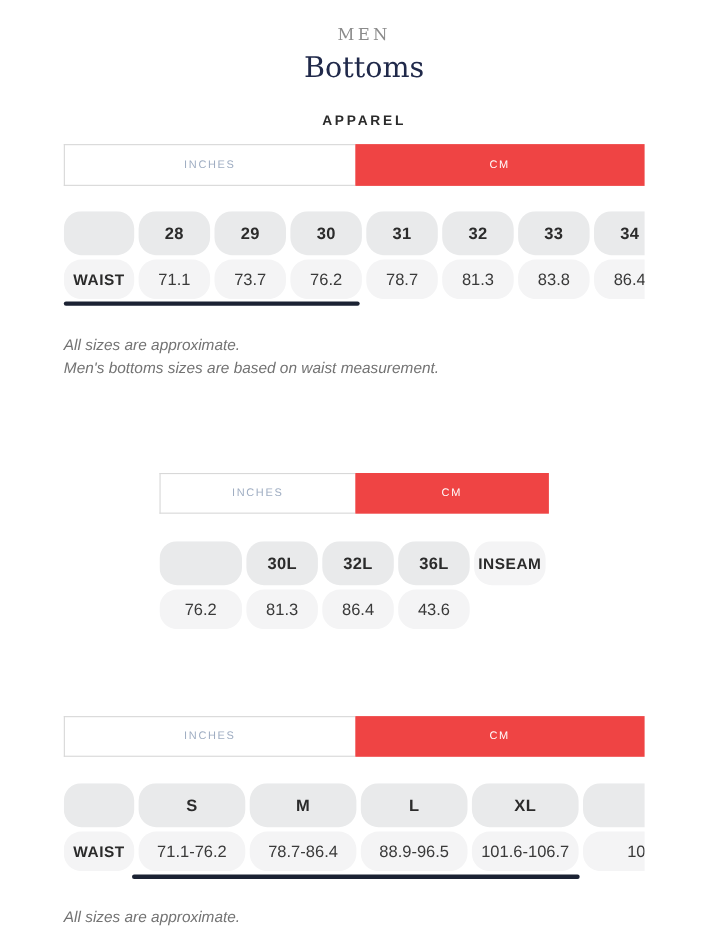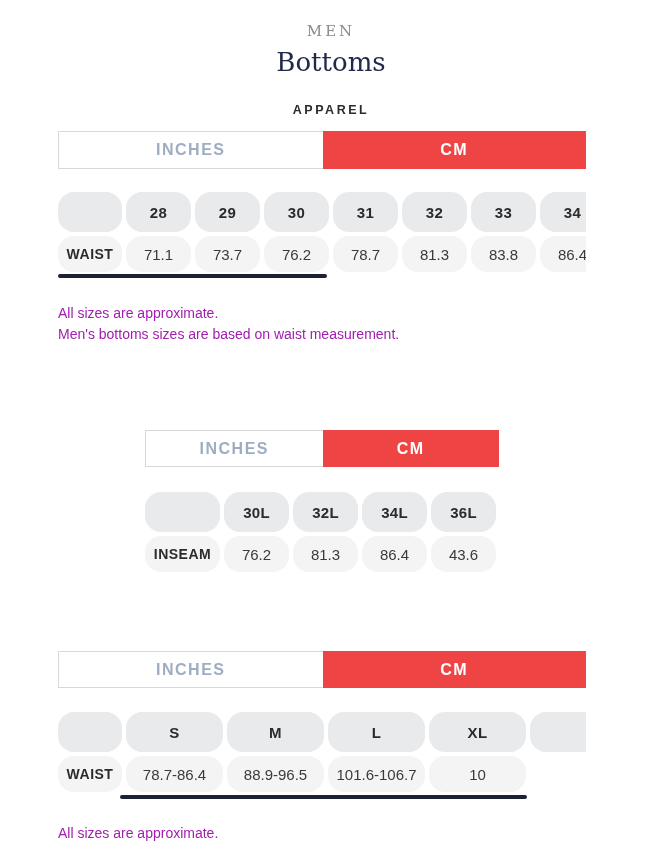--- a/index.html
+++ b/index.html
@@ -30,21 +30,21 @@
   .apparel-label {
     top: 103px;
     font-size: 12.5px; font-weight: 700; letter-spacing: 2.5px;
     color: #2b2b2b;
   }
 
   
   .toggle { display: flex; }
   .toggle-half {
     flex: 1; display: flex; align-items: center; justify-content: center;
-    font-weight: 700; font-size: 16px; letter-spacing: 1.5px;
+    font-weight: 400; font-size: 10px; letter-spacing: 1.5px;
     cursor: pointer;
     text-align: center;
   }
   .toggle-inches {
     background: #ffffff;
     border: 1px solid #d8d8d8;
     border-right: none;
     color: #9fadc2;
   }
   .toggle-cm {
@@ -59,21 +59,21 @@
     display: flex; align-items: center; justify-content: center;
     font-size: 15px;
     border-radius: 16px;
   }
   .th { background: #e9eaeb; font-weight: 700; color: #2b2b2b; letter-spacing: 0.3px; }
   .td { background: #f4f4f5; color: #3a3a3a; }
   .row-label { font-weight: 700; font-size: 14px; letter-spacing: 0.5px; color: #2b2b2b; }
 
   .hscrollbar { background: #1b2233; height: 4px; border-radius: 2px; }
 
-  .note { font-size: 14px; color: #a21caf; }
+  .note { font-size: 14px; color: #737373; font-style: italic; }
 </style>
 </head>
 <body>
 
 <div class="abs center-text category-label">MEN</div>
 <div class="abs center-text page-title">Bottoms</div>
 <div class="abs center-text apparel-label">APPAREL</div>
 
 <div class="abs toggle" style="left:58px; top:131px; width:528px; height:38px;">
   <div class="toggle-half toggle-inches">INCHES</div>
@@ -109,21 +109,20 @@
 <div class="abs toggle" style="left:145px; top:430px; width:354px; height:37px;">
   <div class="toggle-half toggle-inches">INCHES</div>
   <div class="toggle-half toggle-cm">CM</div>
 </div>
 
 <div class="abs table-clip" style="left:145px; top:492px; width:354px; height:80px;">
   <div class="size-grid" style="grid-template-columns: 75px repeat(4, 65px); width:351px;">
     <div class="cell th"></div>
     <div class="cell th">30L</div>
     <div class="cell th">32L</div>
-    <div class="cell th">34L</div>
     <div class="cell th">36L</div>
     <div class="cell td row-label">INSEAM</div>
     <div class="cell td">76.2</div>
     <div class="cell td">81.3</div>
     <div class="cell td">86.4</div>
     <div class="cell td">43.6</div>
   </div>
 </div>
 
 <div class="abs toggle" style="left:58px; top:651px; width:528px; height:37px;">
@@ -133,20 +132,21 @@
 
 <div class="abs table-clip" style="left:58px; top:712px; width:528px; height:80px;">
   <div class="size-grid" style="grid-template-columns: 64px repeat(5, 97px); width:569px;">
     <div class="cell th"></div>
     <div class="cell th">S</div>
     <div class="cell th">M</div>
     <div class="cell th">L</div>
     <div class="cell th">XL</div>
     <div class="cell th"></div>
     <div class="cell td row-label">WAIST</div>
+    <div class="cell td">71.1-76.2</div>
     <div class="cell td">78.7-86.4</div>
     <div class="cell td">88.9-96.5</div>
     <div class="cell td">101.6-106.7</div>
     <div class="cell td">10</div>
   </div>
 </div>
 
 <div class="abs hscrollbar" style="left:120px; top:795px; width:407px;"></div>
 
 <div class="abs note" style="left:58px; top:825px;">All sizes are approximate.</div>

